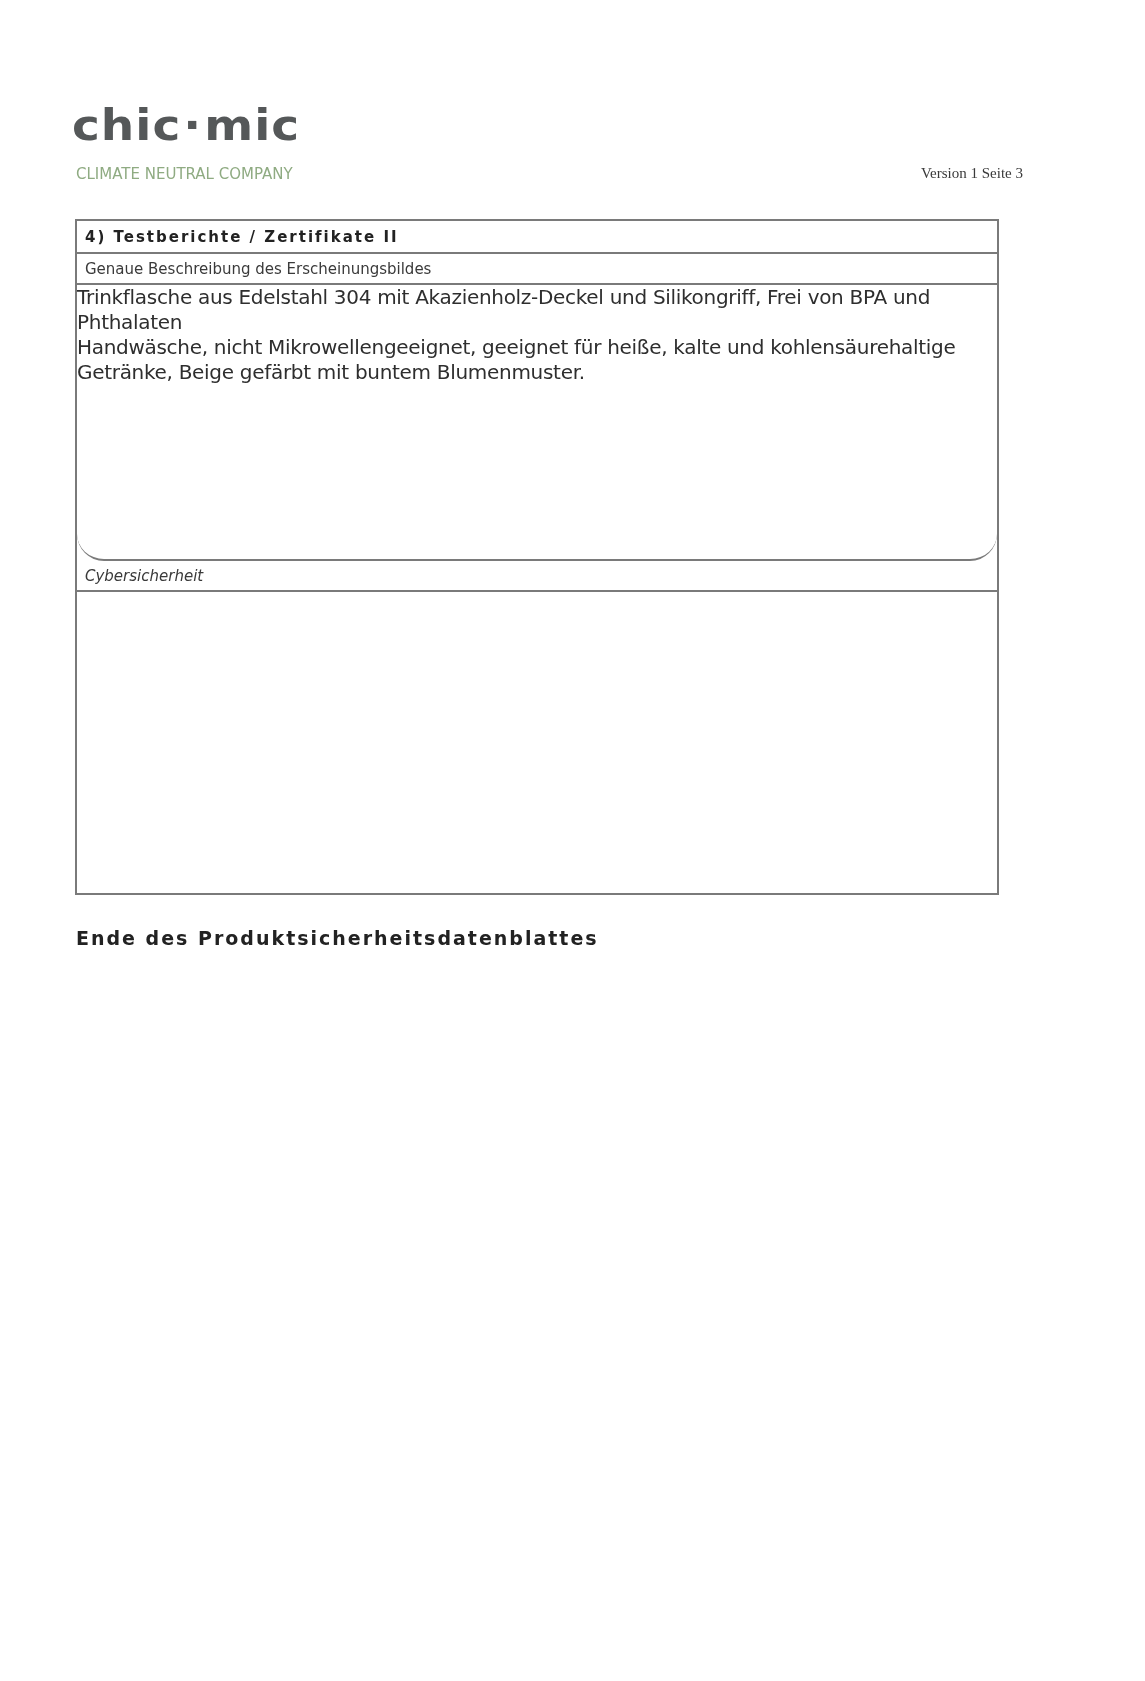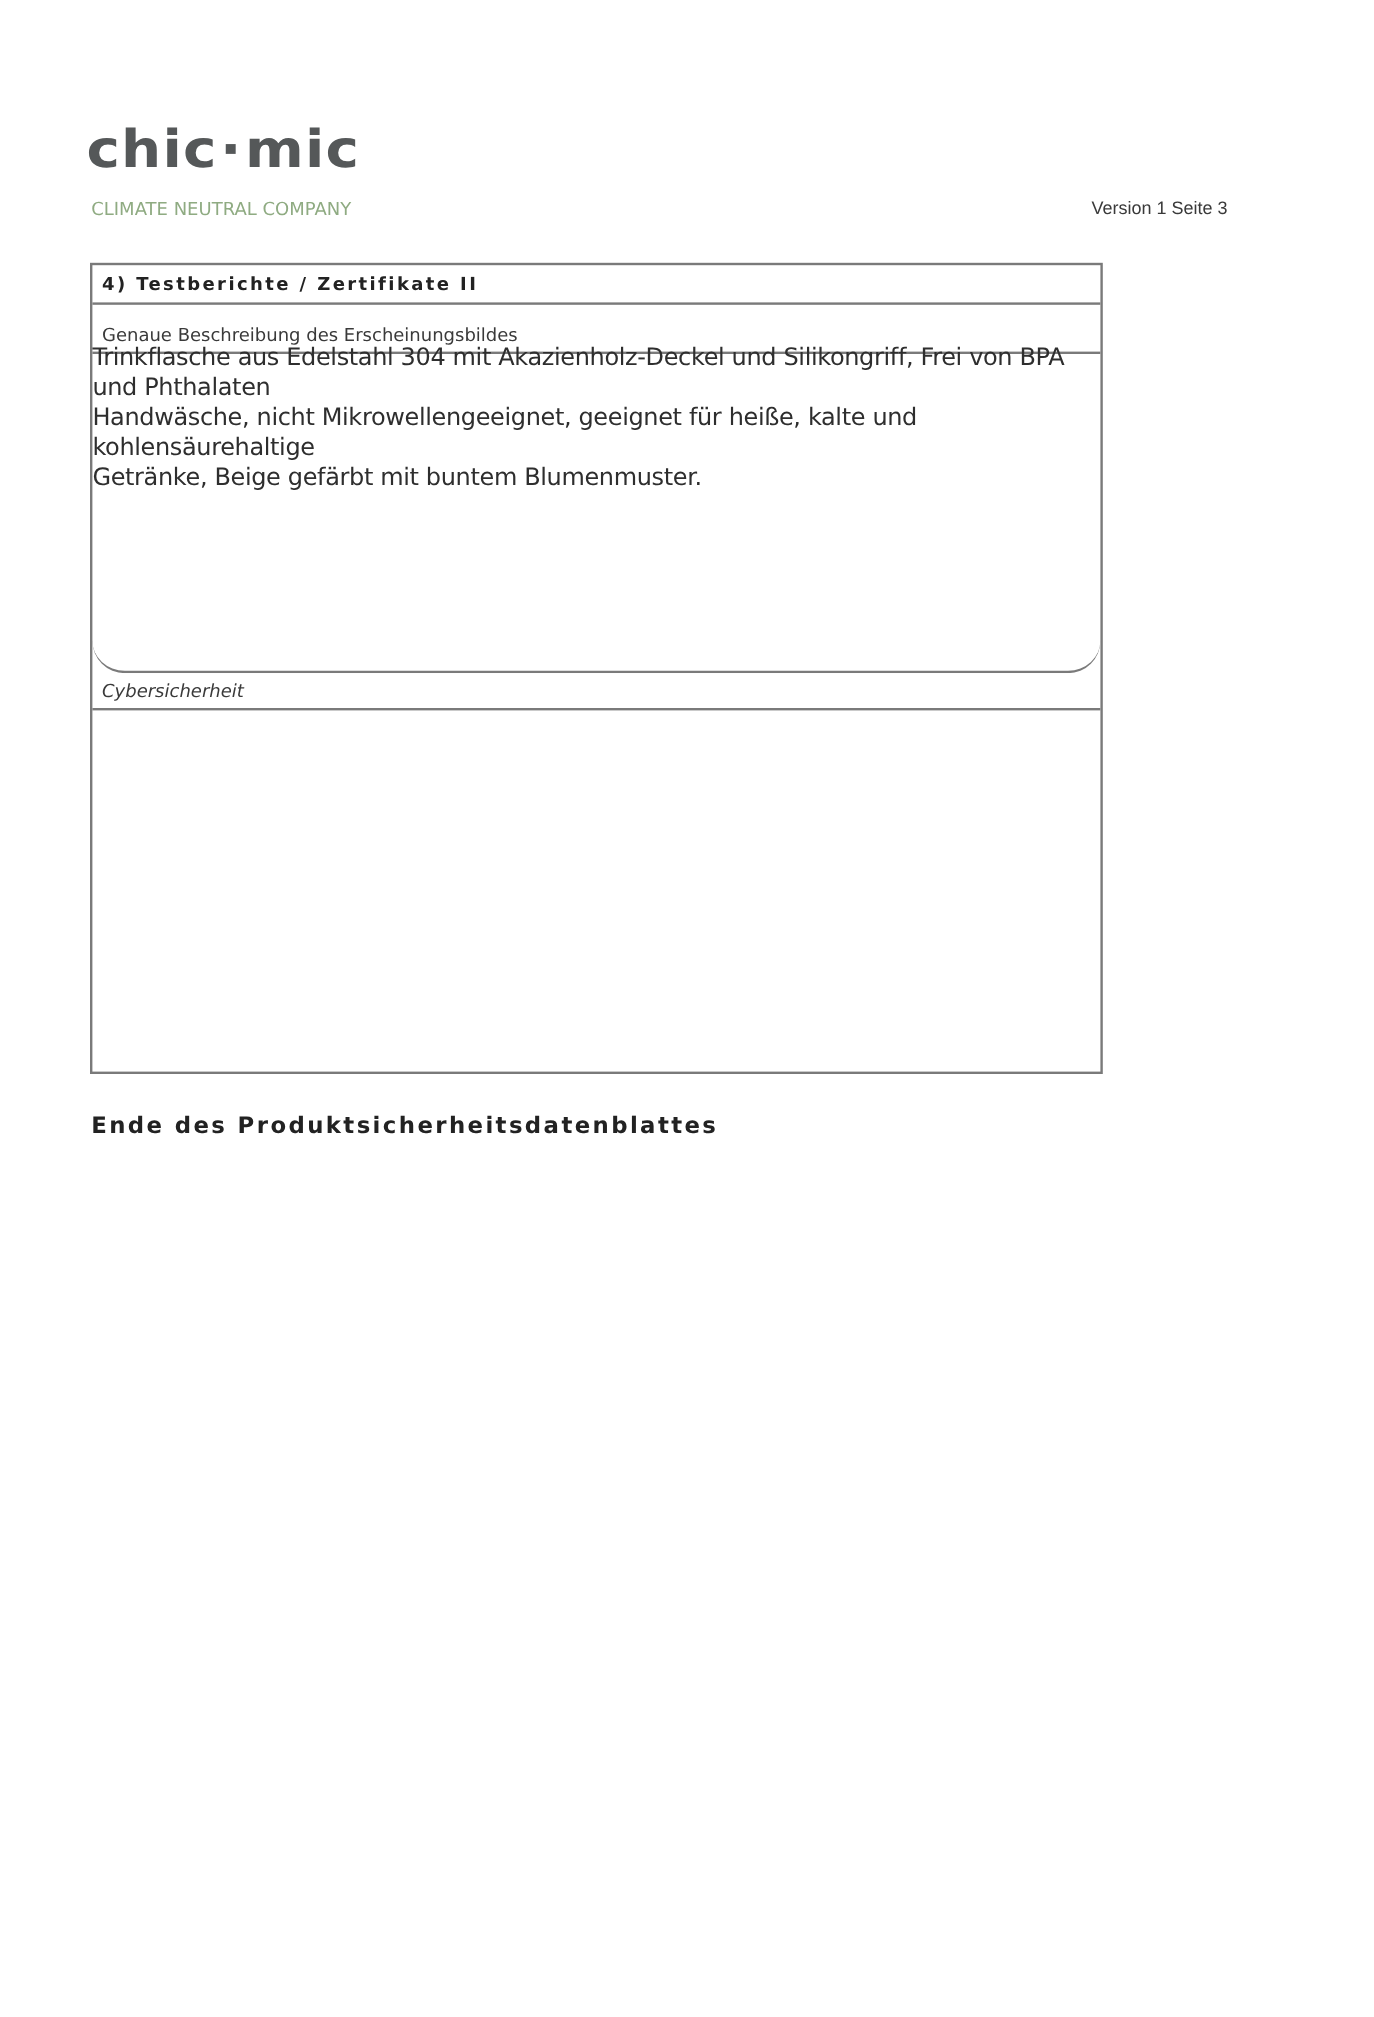--- a/index.html
+++ b/index.html
@@ -14,29 +14,29 @@
       transform: scaleY(0.92); transform-origin: left top;
     }
     .logo .dot { display: inline-block; margin: 0 2px; }
     .tagline {
       position: absolute; left: 76px; top: 165px;
       font-family: "DejaVu Sans", sans-serif; font-size: 15px; color: #8fab82;
       letter-spacing: 0px;
     }
     .version {
       position: absolute; right: 122px; top: 165px;
-      font-family: Liberation Sans, sans-serif; font-size: 15px; color: #3a3a3a;
+      font-family: Liberation Serif, serif; font-size: 15px; color: #3a3a3a;
     }
     .table {
-      position: absolute; left: 75px; top: 219px; width: 844px; height: 676px;
+      position: absolute; left: 75px; top: 219px; width: 924px; height: 676px;
       border: 2px solid #7a7a7a; box-sizing: border-box;
     }
     .row { position: absolute; left: 0; right: 0; box-sizing: border-box; }
     .row.title { top: 0; height: 33px; border-bottom: 2px solid #7a7a7a; }
-    .row.label1 { top: 33px; height: 31px; border-bottom: 2px solid #7a7a7a; margin-top: 10px; }
+    .row.label1 { top: 33px; height: 31px; border-bottom: 2px solid #7a7a7a; }
     .row.content1 { top: 64px; height: 276px; border-bottom: 2px solid #7a7a7a; border-radius: 27px; }
     .row.label2 { top: 340px; height: 31px; border-bottom: 2px solid #7a7a7a; font-style: italic; }
     .row.content2 { top: 371px; bottom: 0; }
     .section-title {
       position: absolute; left: 8px; top: 7px;
       font-size: 15px; font-weight: bold; letter-spacing: 2px; color: #222;
     }
     .field-label {
       position: absolute; left: 8px; top: 6px;
       font-size: 15px; color: #3a3a3a;

